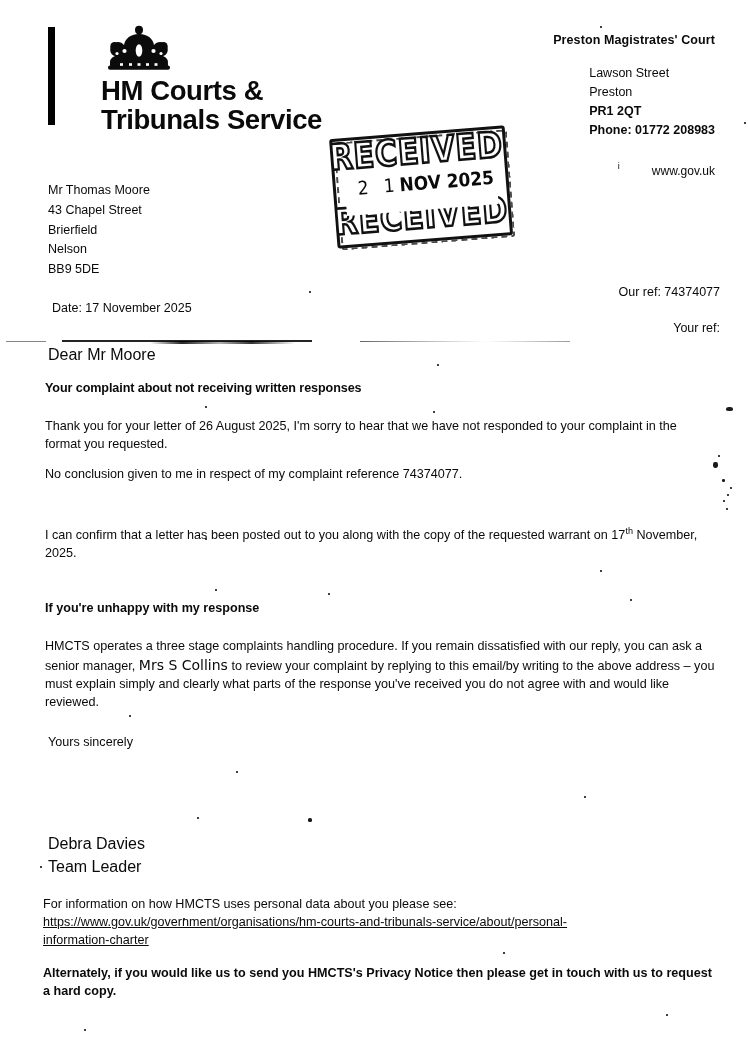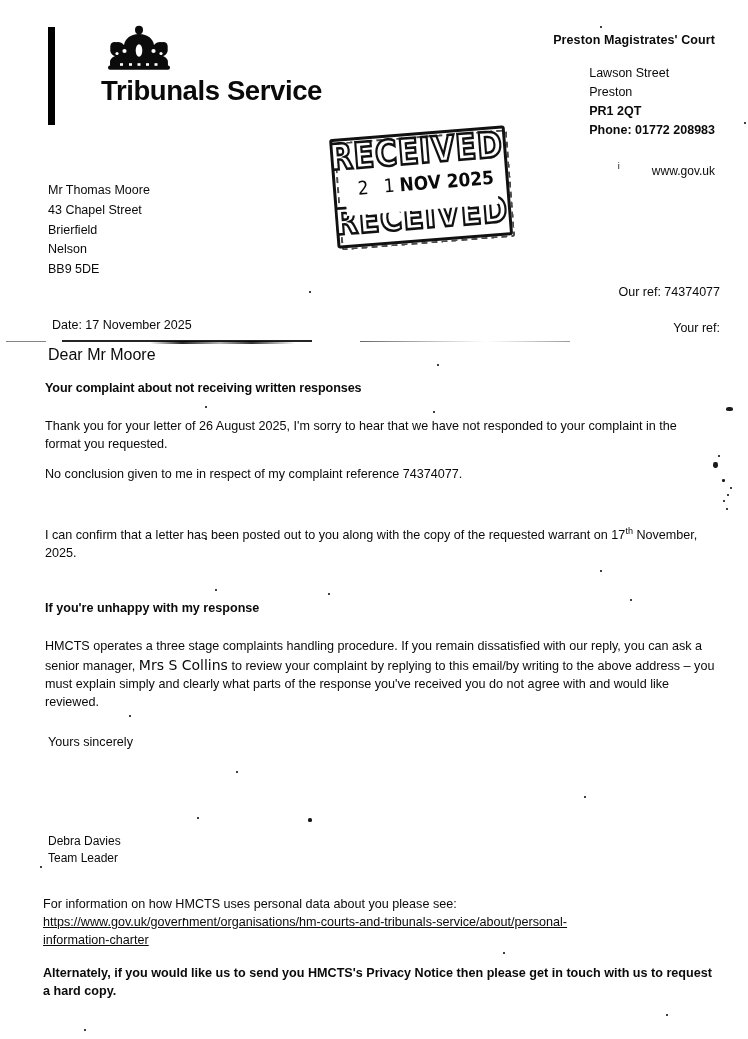--- a/index.html
+++ b/index.html
@@ -117,33 +117,33 @@
   
   .our-ref {
     position: absolute; right: 28px; top: 285px;
     font-size: 12.5px; white-space: nowrap;
   }
   .your-ref {
     position: absolute; right: 28px; top: 321px;
     font-size: 12.5px; white-space: nowrap;
   }
   .letter-date {
-    position: absolute; left: 52px; top: 318px;
+    position: absolute; left: 52px; top: 301px;
     font-size: 12.5px; white-space: nowrap;
   }
   .btxt { font-size: 12.6px; line-height: 1.42; }
   .salutation { position: absolute; left: 48px; top: 346px; font-size: 16px; }
   .h-complaint { position: absolute; left: 45px; top: 381px; font-size: 12.6px; font-weight: bold; letter-spacing: -0.1px; }
   .p-thanks   { position: absolute; left: 45px; top: 418px; width: 660px; }
   .p-noconc   { position: absolute; left: 45px; top: 466px; width: 660px; }
   .p-confirm  { position: absolute; left: 45px; top: 525px; width: 665px; }
   .h-unhappy  { position: absolute; left: 45px; top: 601px; font-size: 12.6px; font-weight: bold; }
   .p-hmcts    { position: absolute; left: 45px; top: 638px; width: 670px; }
   .yours      { position: absolute; left: 48px; top: 735px; font-size: 12.6px; }
-  .signer     { position: absolute; left: 48px; top: 833px; font-size: 12px; line-height: 1.42; }
+  .signer     { position: absolute; left: 48px; top: 833px; font-size: 16px; line-height: 1.42; }
   .signer .ln { display: block; }
   .p-privacy  { position: absolute; left: 43px; top: 896px; width: 670px; }
   .p-privacy .url {
     text-decoration: underline;
     display: inline-block;
   }
   .p-alt {
     position: absolute; left: 43px; top: 965px; width: 672px;
     font-weight: bold;
   }
@@ -200,20 +200,21 @@
           <circle cx="58" cy="29.5" r="1.6"></circle>
           <rect x="17" y="39.2" width="3" height="2.6"></rect>
           <rect x="26" y="39.2" width="3" height="2.6"></rect>
           <rect x="34.5" y="39.2" width="3" height="2.6"></rect>
           <rect x="43" y="39.2" width="3" height="2.6"></rect>
           <rect x="51.5" y="39.2" width="3" height="2.6"></rect>
         </g>
       </svg>
     </div>
     <div class="mast-title">
+      <span>HM Courts &amp;</span>
       <span>Tribunals Service</span>
     </div>
   </div>
 
   <div class="court-name">Preston Magistrates' Court</div>
   <div class="court-addr">
     <span class="ln">Lawson Street</span>
     <span class="ln">Preston</span>
     <span class="ln b">PR1 2QT</span>
     <span class="ln b">Phone: 01772 208983</span>

